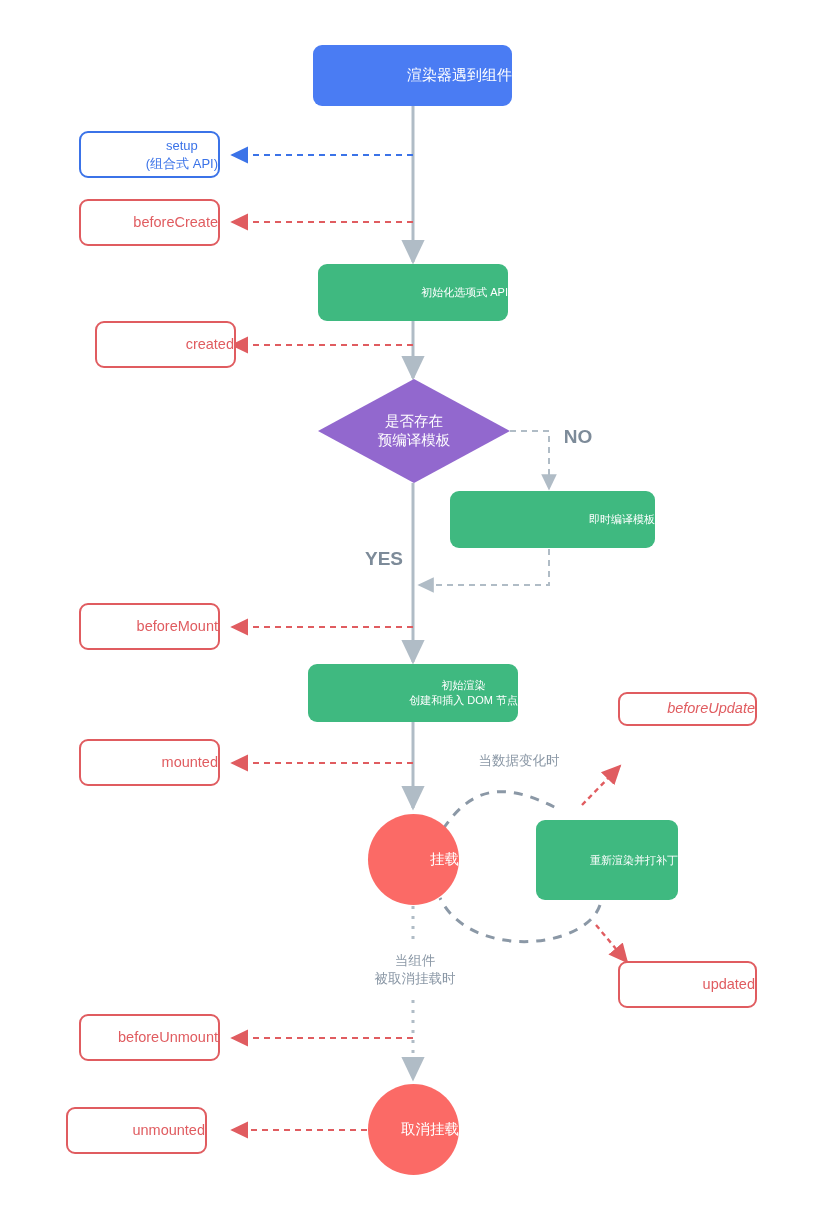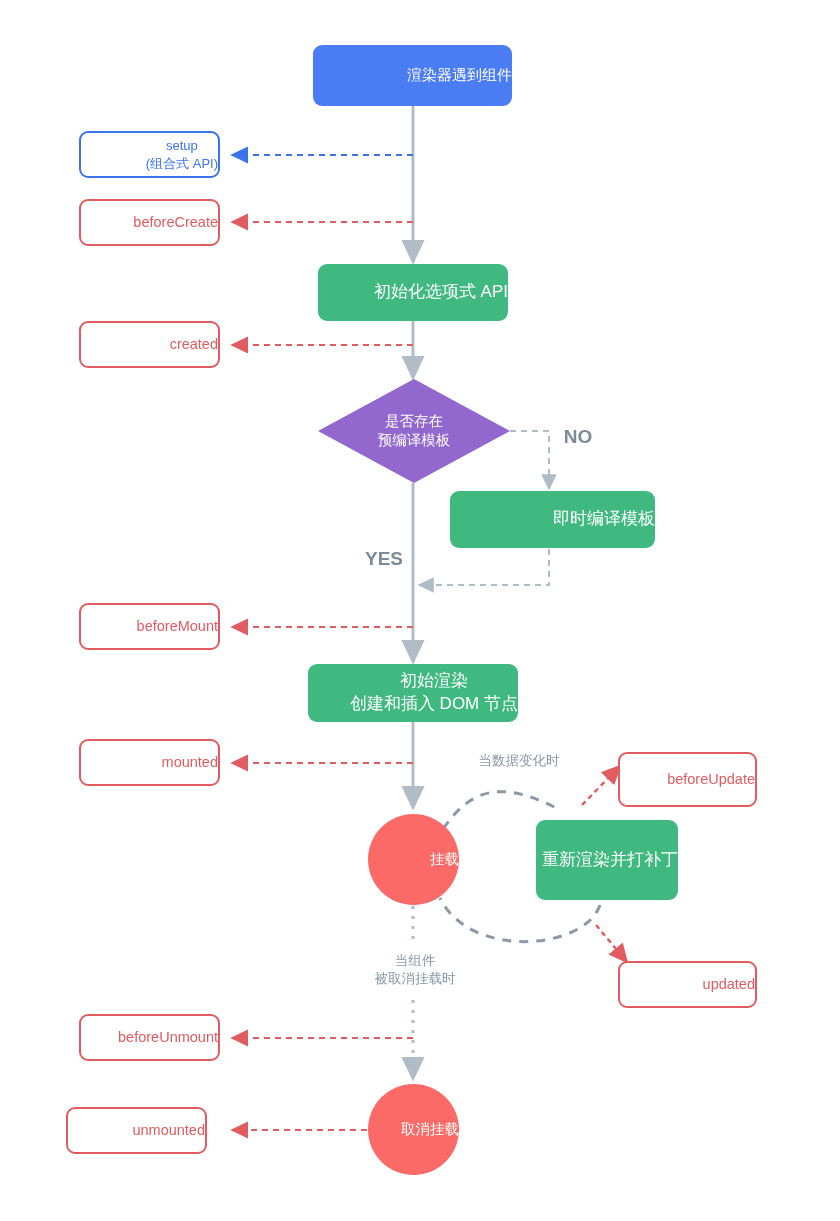--- a/index.html
+++ b/index.html
@@ -43,21 +43,21 @@
   .box-blue {
     background: #4a7cf3;
     color: #ffffff;
     border-radius: 9px;
     font-size: 15px;
   }
   .box-green {
     background: #3fb980;
     color: #ffffff;
     border-radius: 9px;
-    font-size: 17px;
+    font-size: 11px;
   }
 
   
   .box-hook {
     background: #ffffff;
     border: 2px solid #e05c60;
     color: #e05c60;
     border-radius: 9px;
     font-size: 14.5px;
   }
@@ -188,21 +188,21 @@
   </div>
 
   <div class="node box-hook" style="left:79px; top:199px; width:141px; height:47px;">
     <span class="node-text">beforeCreate</span>
   </div>
 
   <div class="node box-green" style="left:318px; top:264px; width:190px; height:57px;">
     <span class="node-text">初始化选项式 API</span>
   </div>
 
-  <div class="node box-hook" style="left:79px; top:321px; width:141px; height:47px;">
+  <div class="node box-hook" style="left:95px; top:321px; width:141px; height:47px;">
     <span class="node-text">created</span>
   </div>
 
   <div class="diamond-wrap" style="left:318px; top:379px; width:192px; height:104px;">
     <div class="diamond-shape"></div>
     <div class="diamond-label">是否存在
 预编译模板</div>
   </div>
 
   <div class="node box-green" style="left:450px; top:491px; width:205px; height:57px;padding-left:20px;">
@@ -219,21 +219,21 @@
   </div>
 
   <div class="node box-hook" style="left:79px; top:739px; width:141px; height:47px;">
     <span class="node-text">mounted</span>
   </div>
 
   <div class="node circle-red" style="left:368px; top:814px; width:91px; height:91px;">
     <span class="node-text">挂载</span>
   </div>
 
-  <div class="node box-hook" style="left:618px; top:752px; width:139px; height:55px;">
+  <div class="node box-hook" style="left:618px; top:692px; width:139px; height:34px;font-style:italic;">
     <span class="node-text">beforeUpdate</span>
   </div>
 
   <div class="node box-green" style="left:536px; top:820px; width:142px; height:80px;">
     <span class="node-text">重新渲染并打补丁</span>
   </div>
 
   <div class="node box-hook" style="left:618px; top:961px; width:139px; height:47px;">
     <span class="node-text">updated</span>
   </div>

